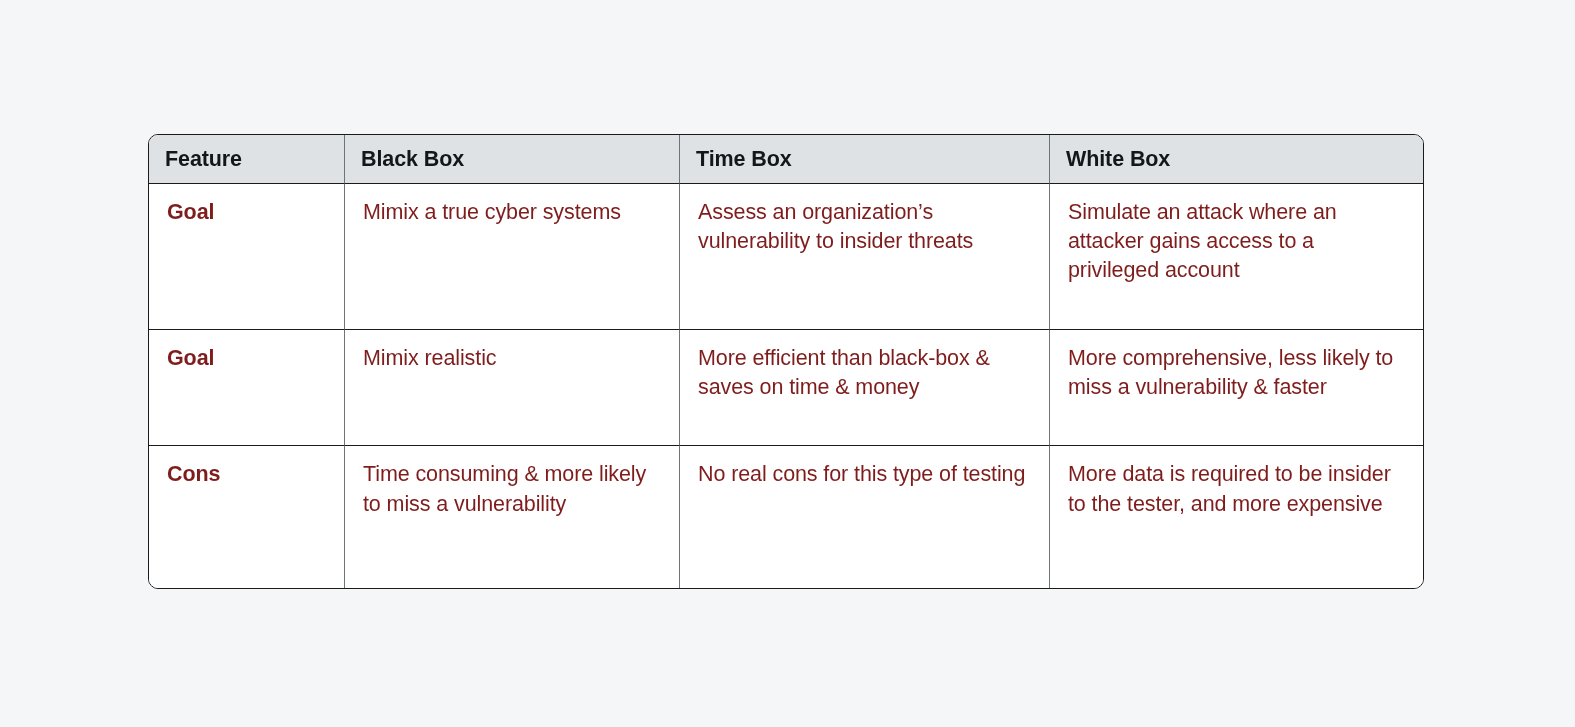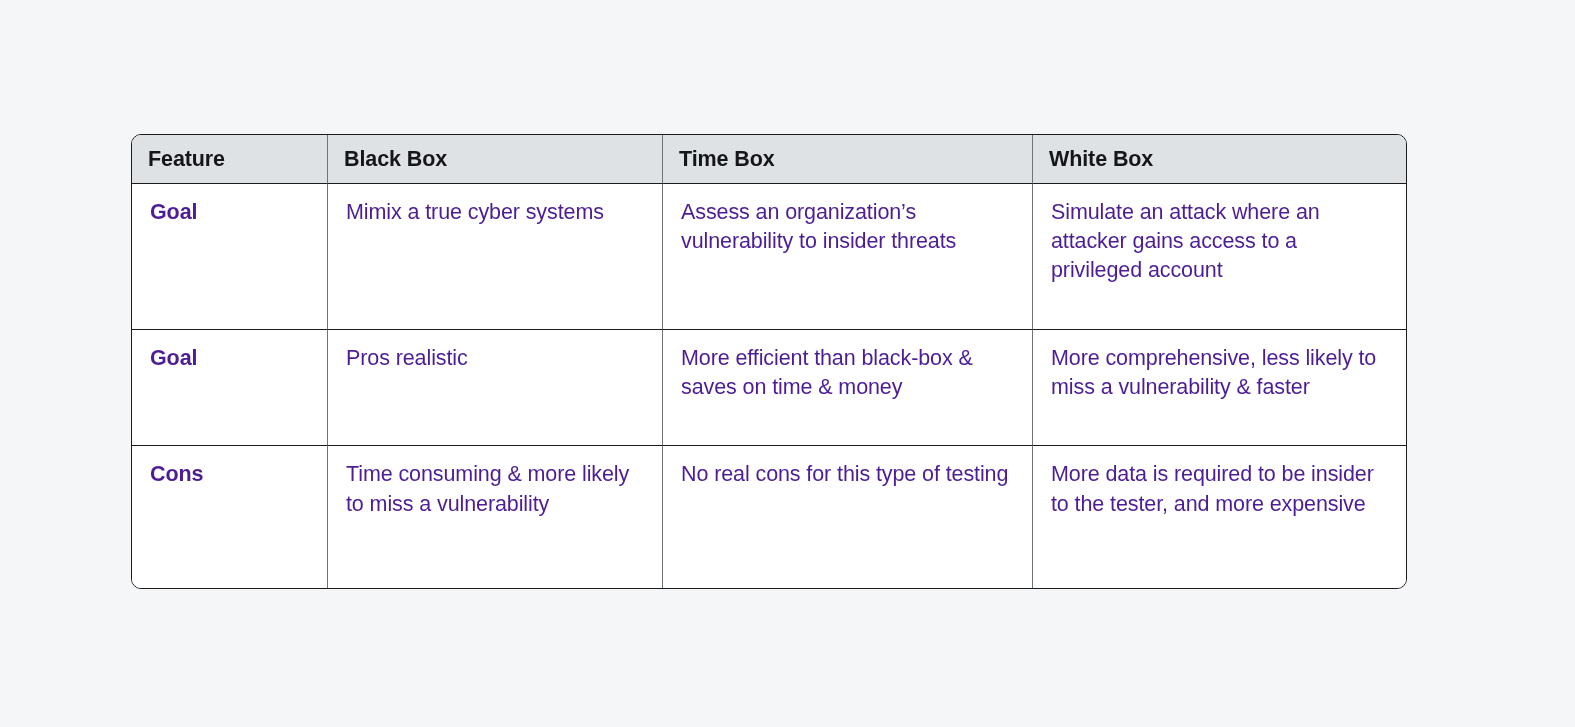--- a/index.html
+++ b/index.html
@@ -18,21 +18,21 @@
   #page {
     position: relative;
     width: 1575px;
     height: 727px;
     background: #f5f6f8;
   }
 
   
   .table-wrap {
     position: absolute;
-    left: 131px;
+    left: 148px;
     top: 134px;
     width: 1274px;
     height: 455px;
   }
 
   table.cmp {
     width: 100%;
     height: 100%;
     border-collapse: separate;
     border-spacing: 0;
@@ -65,21 +65,21 @@
   }
   thead th:last-child { border-right: none; }
 
   
   tbody tr { }
   tbody td {
     vertical-align: top;
     padding: 14px 18px 7px 18px;
     font-size: 21.5px;
     line-height: 1.36;
-    color: #4c1d95;
+    color: #7f1d1d;
     letter-spacing: -0.1px;
     border-right: 1.1px solid #6f7478;
     border-bottom: 1.8px solid #1b1b1b;
     background: #ffffff;
   }
   tbody td:last-child { border-right: none; }
   tbody tr:last-child td { border-bottom: none; }
 
   tbody td.feature-cell {
     font-weight: bold;
@@ -133,21 +133,21 @@
             <span class="cell-text">Simulate an attack where an attacker gains access to a privileged account</span>
           </td>
         </tr>
 
 
         <tr class="row-pros">
           <td class="feature-cell">
             <span class="cell-text">Goal</span>
           </td>
           <td>
-            <span class="cell-text">Pros realistic</span>
+            <span class="cell-text">Mimix realistic</span>
           </td>
           <td>
             <span class="cell-text">More efficient than black-box &amp; saves on time &amp; money</span>
           </td>
           <td>
             <span class="cell-text">More comprehensive, less likely to miss a vulnerability &amp; faster</span>
           </td>
         </tr>
 
         <tr class="row-cons">

